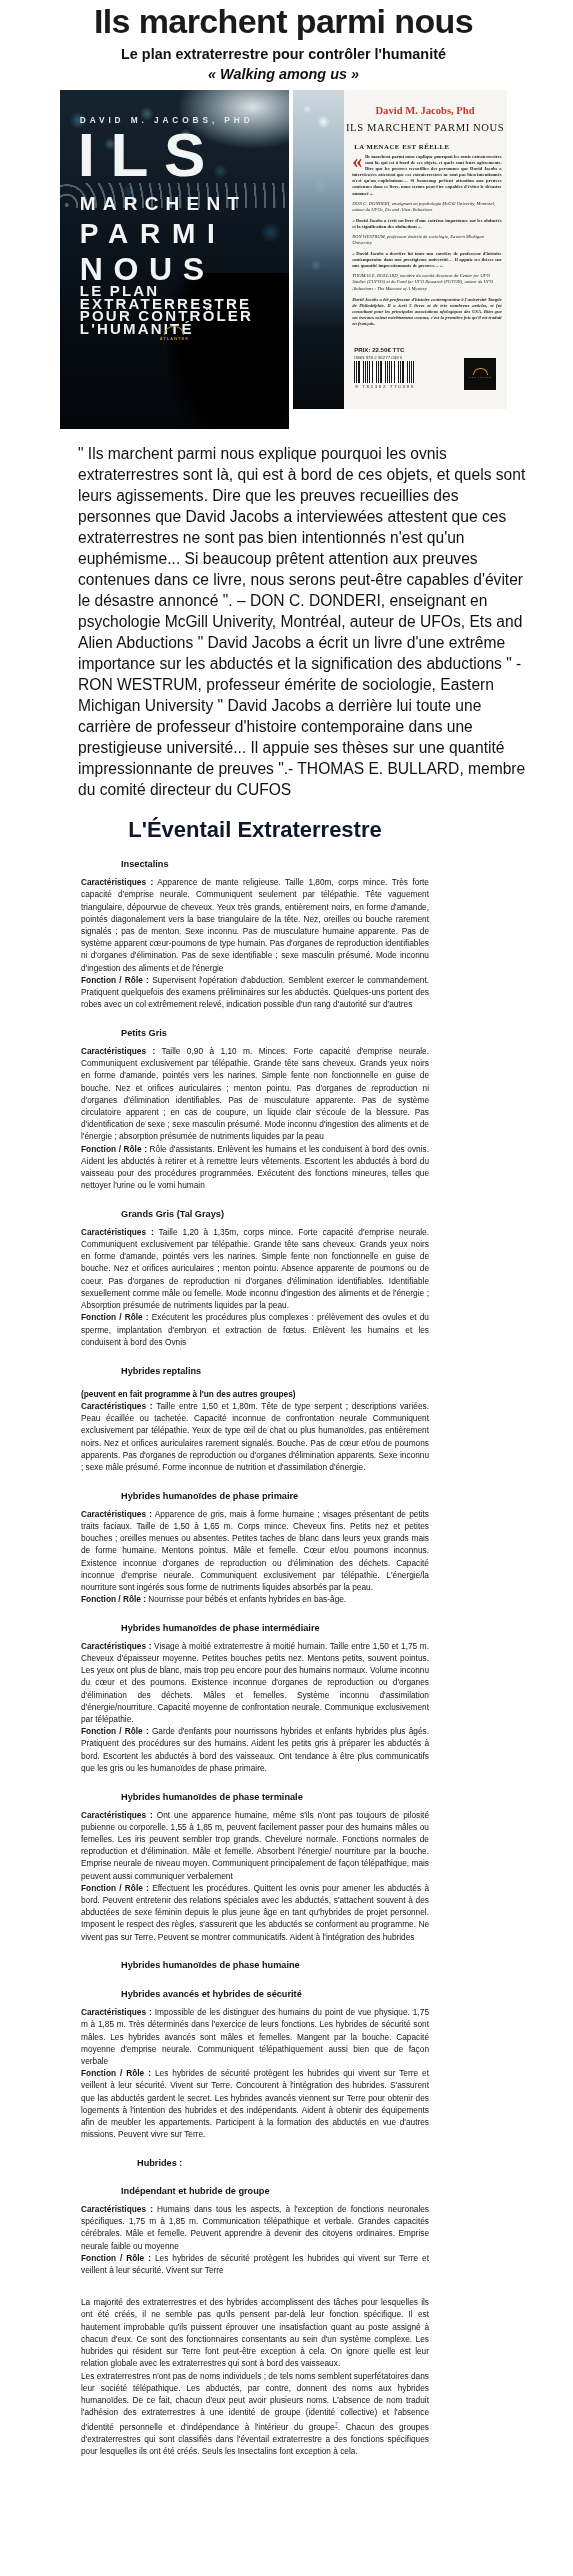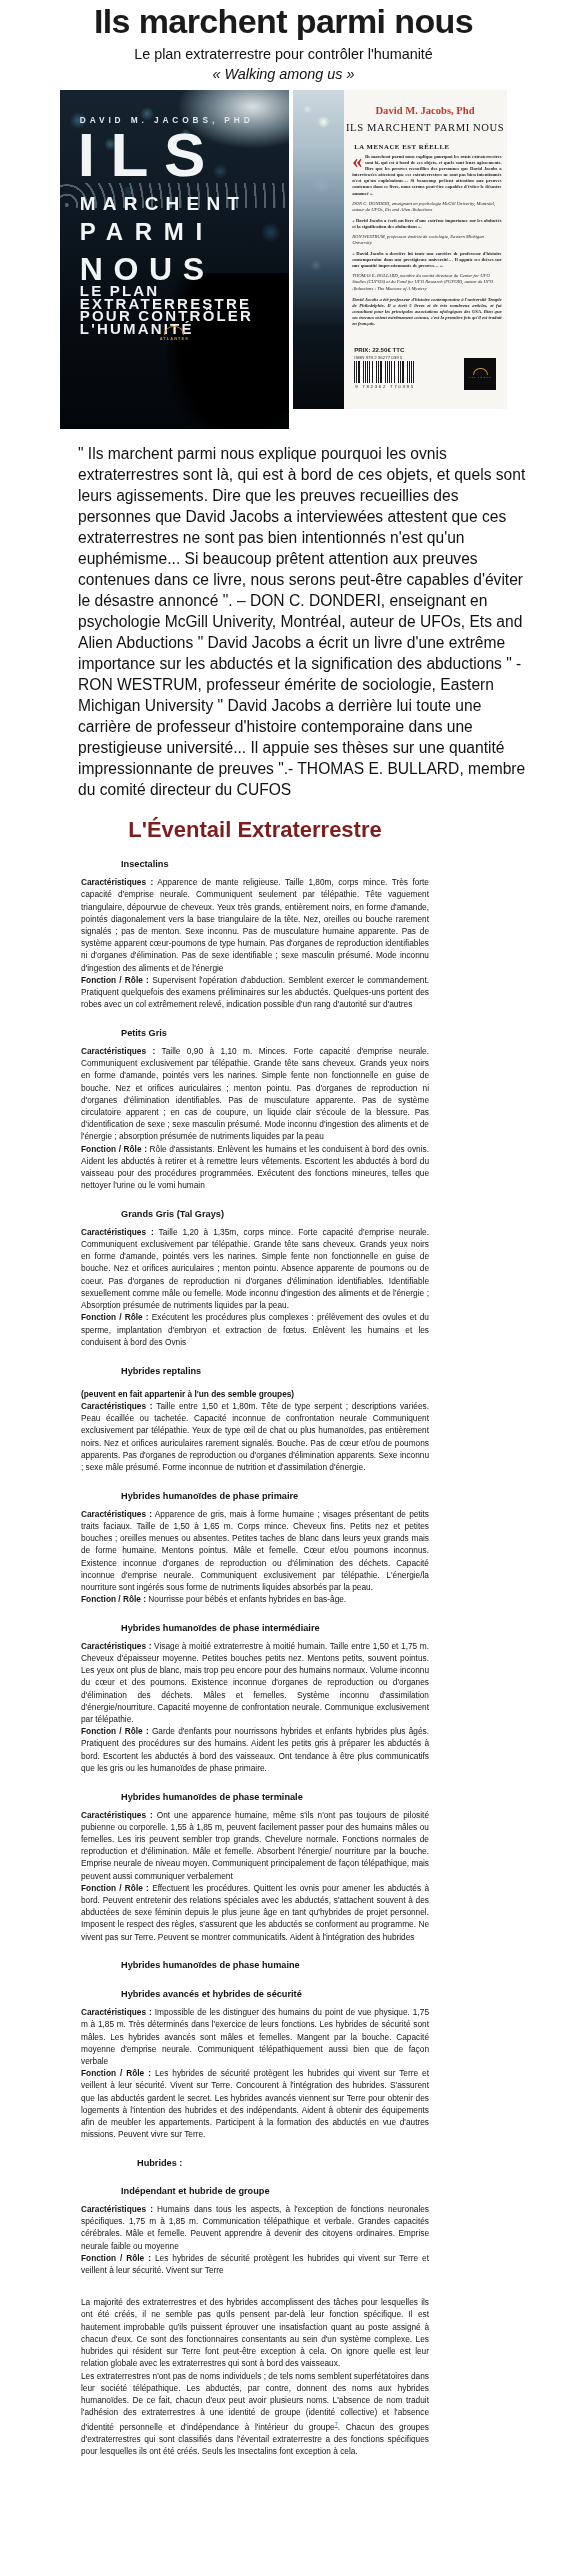--- a/index.html
+++ b/index.html
@@ -2,21 +2,21 @@
 <html style="font-size:9px"><head>
 <meta charset="utf-8">
 <style>
   html,body{margin:0;padding:0;background:#fff;}
   .page{width:567px;height:2576px;position:relative;overflow:hidden;background:#fff;
         font-family:"Liberation Sans",sans-serif;color:#141414;}
 
   
   .main-title{margin:0;padding-top:2.2px;text-align:center;font-size:34px;font-weight:bold;
               letter-spacing:-0.6px;color:#1b1b1b;line-height:1.15;}
-  .sub{text-align:center;font-weight:normal;font-size:14.4px;margin:4.4px 0 0;color:#111;}
+  .sub{text-align:center;font-weight:bold;font-size:14.4px;margin:4.4px 0 0;color:#111;}
   .sub.orig{font-style:italic;}
 
   
   .covers{display:flex;justify-content:center;align-items:flex-start;gap:4.4px;margin-top:7.8px;height:340px;}
   .front-cover{width:229px;height:339px;position:relative;overflow:hidden;background:#0a1119;}
   .fc-photo{position:absolute;inset:0;background:
     radial-gradient(ellipse 100px 56px at 84% 5%, rgba(228,235,238,.95), rgba(160,186,198,.45) 50%, transparent 75%),
     radial-gradient(circle 12.2px at 8% 9%, rgba(70,140,165,.55), transparent 70%),
     radial-gradient(circle 9px at 22% 16%, rgba(90,160,180,.5), transparent 70%),
     radial-gradient(circle 10px at 38% 7%, rgba(100,170,190,.45), transparent 70%),
@@ -26,21 +26,21 @@
     radial-gradient(circle 16.7px at 82% 62%, rgba(40,95,130,.4), transparent 70%),
     radial-gradient(circle 10px at 30% 30%, rgba(55,115,145,.35), transparent 70%),
     linear-gradient(180deg,#16242f 0%,#0e1822 35%,#070d13 65%,#04070a 100%);}
   .fc-crowd{position:absolute;left:0;right:0;top:93px;height:25.6px;opacity:.45;filter:blur(0.6px);
     background:repeating-radial-gradient(circle at 6.7px 22px, rgba(200,222,232,.8) 0 1.7px, transparent 2.2px 9.4px);}
   .fc-head{position:absolute;right:-28px;bottom:-22px;width:150px;height:178px;
     background:radial-gradient(ellipse at 50% 40%, #000 58%, rgba(0,0,0,0) 76%);}
   .fc-author{position:absolute;top:25.6px;left:20px;font-size:8.3px;letter-spacing:3.9px;color:#dfe7ea;font-weight:bold;}
   .fc-t1{position:absolute;top:34px;left:18px;font-size:62px;font-weight:bold;letter-spacing:15.6px;color:#f2f5f6;line-height:1;}
   .fc-t2{position:absolute;top:103px;left:20px;font-size:19px;font-weight:bold;letter-spacing:7.2px;color:#f2f5f6;}
-  .fc-t3{position:absolute;top:128px;left:20px;font-size:24px;font-weight:bold;letter-spacing:11.7px;color:#f2f5f6;}
+  .fc-t3{position:absolute;top:128px;left:20px;font-size:28px;font-weight:bold;letter-spacing:11.7px;color:#f2f5f6;}
   .fc-t4{position:absolute;top:161px;left:20px;font-size:32px;font-weight:bold;letter-spacing:10.6px;color:#f2f5f6;}
   .fc-sub{position:absolute;top:195px;left:20px;font-size:15px;font-weight:bold;letter-spacing:2.2px;
           color:#eef2f4;line-height:12.8px;}
   .fc-logo{position:absolute;top:236px;left:0;right:0;text-align:center;}
   .fc-logo-arch{width:18px;height:8.3px;border:1.7px solid #c9932e;border-bottom:none;border-radius:9.4px 9.4px 0 0;margin:0 auto;}
   .fc-logo-text{font-size:3.9px;letter-spacing:1.1px;color:#c9932e;margin-top:1.1px;font-weight:bold;}
 
   .back-cover{width:214px;height:319px;position:relative;overflow:hidden;background:#f7f6f3;
               font-family:"Liberation Serif",serif;}
   .bc-strip{position:absolute;left:0;top:0;width:51px;height:100%;background:
@@ -70,21 +70,21 @@
   .bc-logo{position:absolute;right:11px;top:268px;width:32px;height:32px;background:#0c0c0c;
            display:flex;flex-direction:column;align-items:center;justify-content:center;}
   .bc-logo .fc-logo-arch{width:13.3px;height:6.1px;border-width:1.1px;}
   .bc-logo .fc-logo-text{font-size:2.8px;}
 
   
   .review{margin:13.3px 0 0 78px;width:456px;font-size:15.6px;line-height:21px;color:#121212;text-align:left;}
 
   
   .eventail{margin:16.7px 0 15.6px 81px;width:348px;text-align:center;font-size:22px;
-            font-weight:bold;color:#7f1d1d;}
+            font-weight:bold;color:#0f172a;}
 
   
   .body-col{margin-left:81px;width:348px;font-size:8.3px;line-height:12.2px;color:#141414;}
   .alien{margin-bottom:16.7px;}
   .alien h3{font-size:9.2px;font-weight:bold;margin:0 0 5.6px;line-height:12.2px;padding-left:40px;}
   .alien h3.stacked{margin:16px;}
   .alien p{margin:0;text-align:justify;}
   .alien p.note{margin:11px 0 0;font-weight:bold;text-align:left;}
   .closing{margin-top:20px;}
   .closing p{margin:0;text-align:justify;}
@@ -166,21 +166,21 @@
     </section>
 
     <section class="alien">
       <h3>Grands Gris (Tal Grays)</h3>
       <p><b>Caractéristiques :</b> <span>Taille 1,20 à 1,35m, corps mince. Forte capacité d'emprise neurale. Communiquent exclusivement par télépathie. Grande tête sans cheveux. Grands yeux noirs en forme d'amande, pointés vers les narines. Simple fente non fonctionnelle en guise de bouche. Nez et orifices auriculaires ; menton pointu. Absence apparente de poumons ou de coeur. Pas d'organes de reproduction ni d'organes d'élimination identifiables. Identifiable sexuellement comme mâle ou femelle. Mode inconnu d'ingestion des aliments et de l'énergie ; Absorption présumée de nutriments liquides par la peau.</span></p>
       <p><b>Fonction / Rôle :</b> <span>Exécutent les procédures plus complexes : prélèvement des ovules et du sperme, implantation d'embryon et extraction de fœtus. Enlèvent les humains et les conduisent à bord des Ovnis</span></p>
     </section>
 
     <section class="alien">
       <h3>Hybrides reptalins</h3>
-      <p class="note">(peuvent en fait appartenir à l'un des semble groupes)</p>
+      <p class="note">(peuvent en fait programme à l'un des autres groupes)</p>
       <p><b>Caractéristiques :</b> <span>Taille entre 1,50 et 1,80m. Tête de type serpent ; descriptions variées. Peau écaillée ou tachetée. Capacité inconnue de confrontation neurale Communiquent exclusivement par télépathie. Yeux de type œil de chat ou plus humanoïdes, pas entièrement noirs. Nez et orifices auriculaires rarement signalés. Bouche. Pas de cœur et/ou de poumons apparents. Pas d'organes de reproduction ou d'organes d'élimination apparents. Sexe inconnu ; sexe mâle présumé. Forme inconnue de nutrition et d'assimilation d'énergie.</span></p>
     </section>
 
     <section class="alien">
       <h3>Hybrides humanoïdes de phase primaire</h3>
       <p><b>Caractéristiques :</b> <span>Apparence de gris, mais à forme humaine ; visages présentant de petits traits faciaux. Taille de 1,50 à 1,65 m. Corps mince. Cheveux fins. Petits nez et petites bouches ; oreilles menues ou absentes. Petites taches de blanc dans leurs yeux grands mais de forme humaine. Mentons pointus. Mâle et femelle. Cœur et/ou poumons inconnus. Existence inconnue d'organes de reproduction ou d'élimination des déchets. Capacité inconnue d'emprise neurale. Communiquent exclusivement par télépathie. L'énergie/la nourriture sont ingérés sous forme de nutriments liquides absorbés par la peau.</span></p>
       <p><b>Fonction / Rôle :</b> <span>Nourrisse pour bébés et enfants hybrides en bas-âge.</span></p>
     </section>
 
     <section class="alien">

